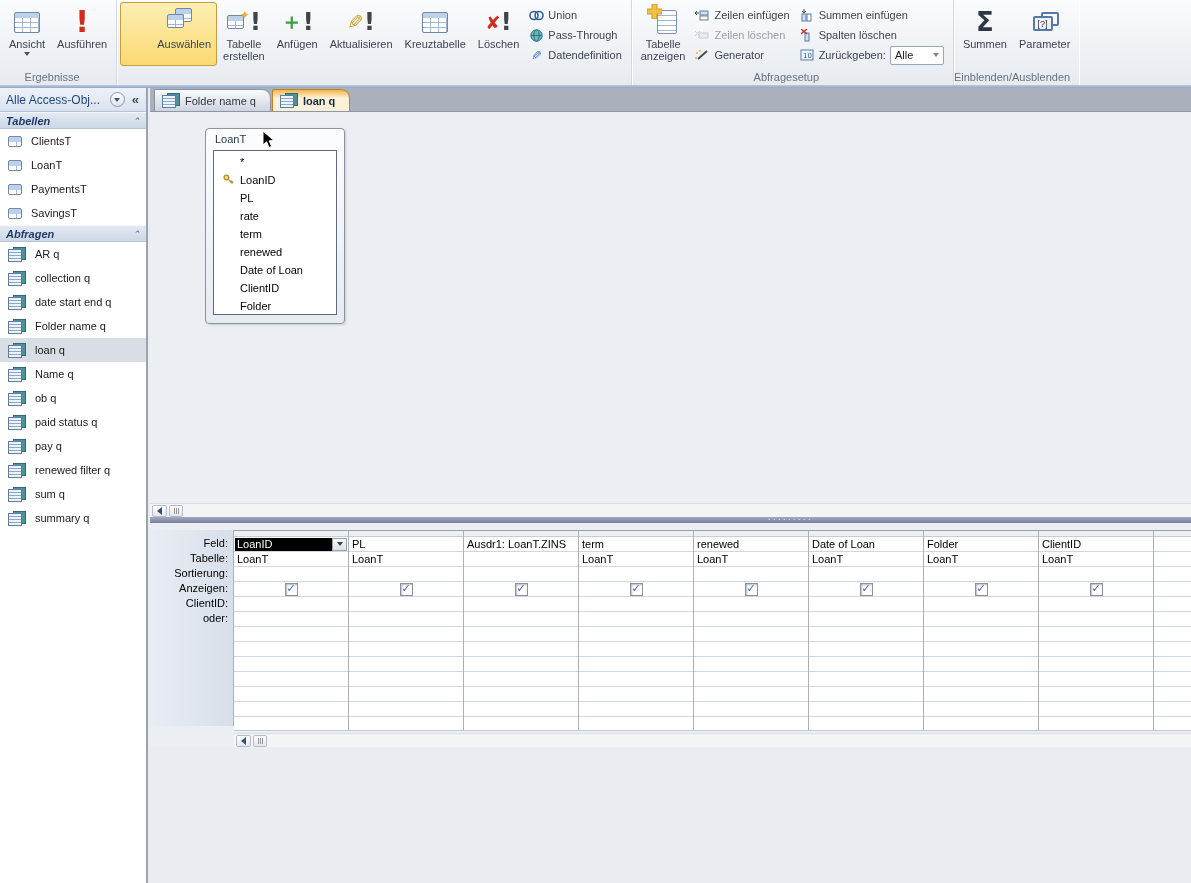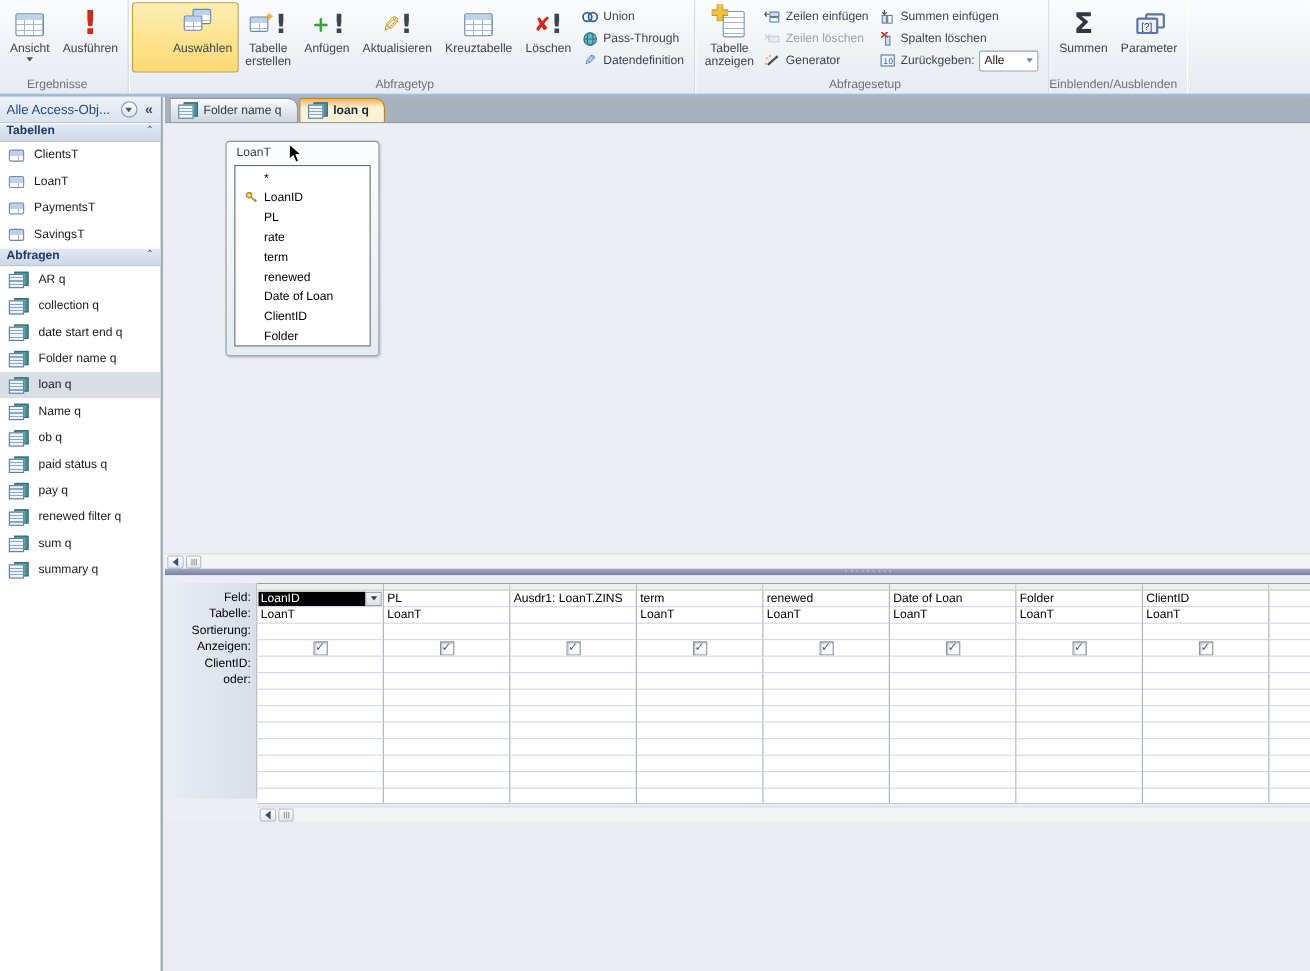--- a/index.html
+++ b/index.html
@@ -64,23 +64,23 @@
 
   
   .sidebar { position:absolute; left:0; top:88px; width:148px; height:795px;
     background:#fff; border-right:2px solid #9aa4b0; display:flex; flex-direction:column; }
   .sb-header { height:24px; flex:none; display:flex; align-items:center; gap:4px; padding:0 4px 0 6px;
     background:linear-gradient(#eef2f8,#d9e2ee); border-bottom:1px solid #b8c4d2; }
   .sb-title { flex:1; color:#1f477f; font-size:12px; white-space:nowrap; overflow:hidden; }
   .sb-ddbtn { width:15px; height:15px; border:1px solid #8b97a8; border-radius:50%;
     background:linear-gradient(#fdfdfe,#dfe6ef); display:flex; align-items:center; justify-content:center; flex:none; }
   .sb-collapse { color:#3a4a5e; font-size:13px; font-weight:bold; padding:0 3px; }
-  .sb-sect { height:17px; flex:none; display:flex; align-items:flex-start; justify-content:space-between;
+  .sb-sect { height:17px; flex:none; display:flex; align-items:center; justify-content:space-between;
     padding:0 6px; background:linear-gradient(#e2e9f3,#ccd7e6); border-top:1px solid #f4f7fb;
-    border-bottom:1px solid #b8c4d2; }
+    border-bottom:1px solid #b8c4d2;font-style:italic; }
   .sb-sect .t { font-weight:bold; color:#1f3a66; }
   .sb-sect .chev { color:#51607a; font-size:9px; }
   .sb-item { height:24px; flex:none; display:flex; align-items:center; gap:9px; padding-left:8px; }
   .sb-item.sel { background:#d9dee4; }
   .sb-item .lbl { color:#1a1a1a; }
 
   
   .content { position:absolute; left:150px; top:88px; width:1041px; height:795px; }
   .tabbar { position:absolute; left:0; top:0; right:0; height:24px; background:#a9b1bd;
     border-bottom:1px solid #8d96a8; display:flex; align-items:flex-end; padding-left:4px; gap:1px; }
@@ -239,21 +239,20 @@
         </span>
         <span>Pass-Through</span>
       </div>
       <div class="rbtn-small">
         <span class="sic">
           <span class="glyph" style="color:#3c78c8;font-size:13px;transform:scaleX(-1);display:inline-block;">✎</span>
         </span>
         <span>Datendefinition</span>
       </div>
     </div>
-    <div class="rgroup-label">Abfragetyp</div>
   </div>
 
   <div class="rgroup">
     <div class="rbtn-big" style="min-width:54px;">
       <div class="ic" style="position:relative;">
         <div style="width:20px;height:24px;background:#fff;border:1px solid #7a93b5;border-radius:2px;background-image:repeating-linear-gradient(rgba(0,0,0,0) 0 4px,#9fb6d4 4px 5px);margin-left:8px;"></div>
         <svg width="15" height="15" style="position:absolute;left:-2px;top:-2px;">
             <path d="M5 0 h5 v5 h5 v5 h-5 v5 h-5 v-5 h-5 v-5 h5 z" fill="#f2c23e" stroke="#c79a2e"></path>
           </svg>
       </div>

